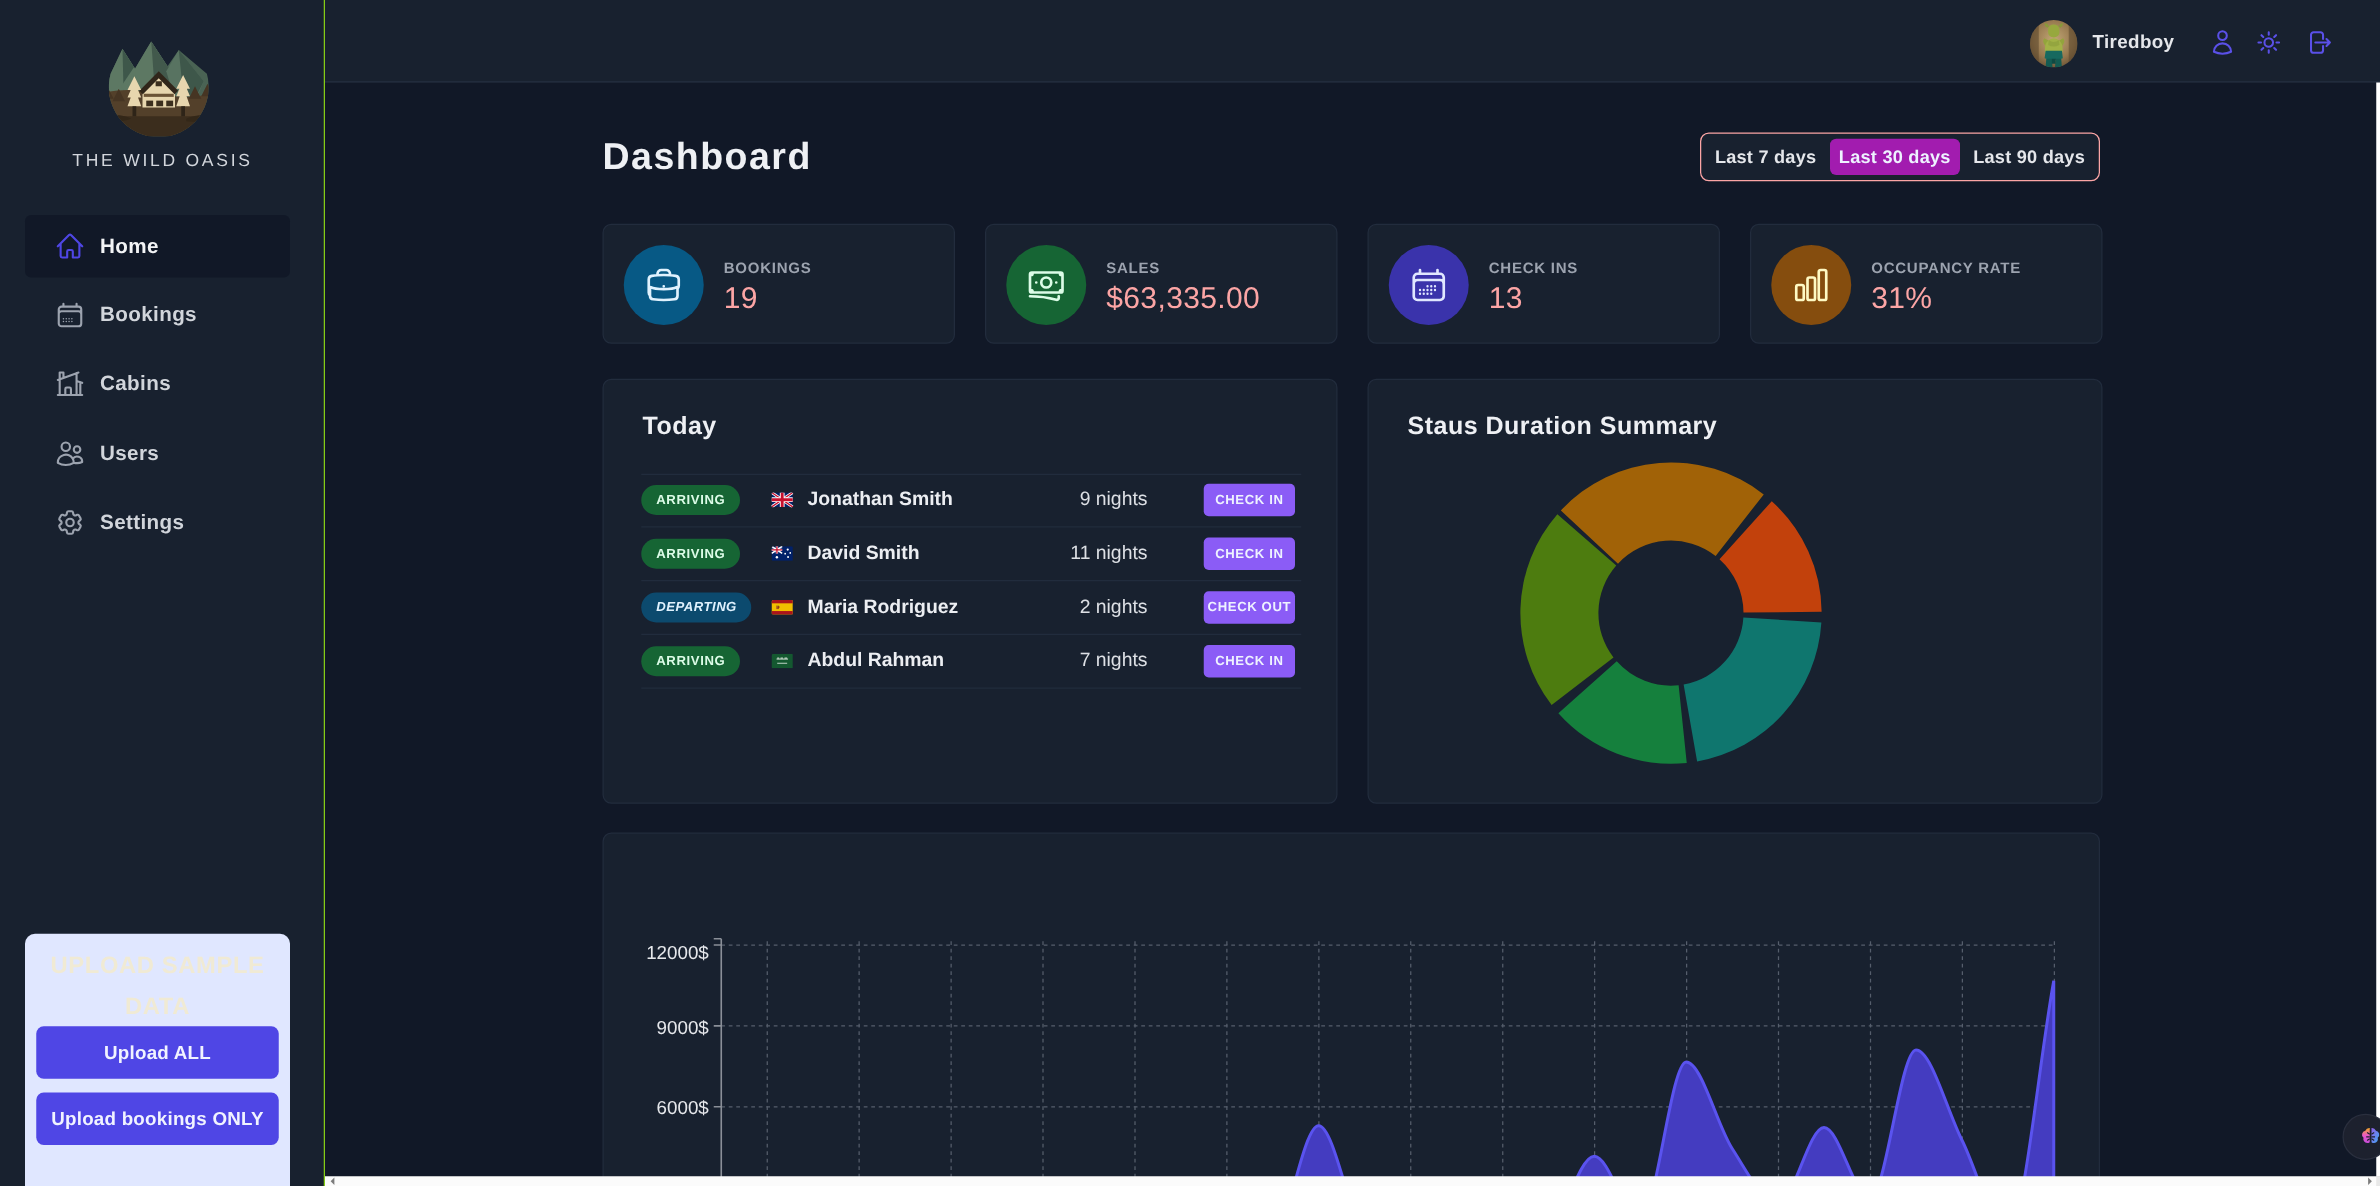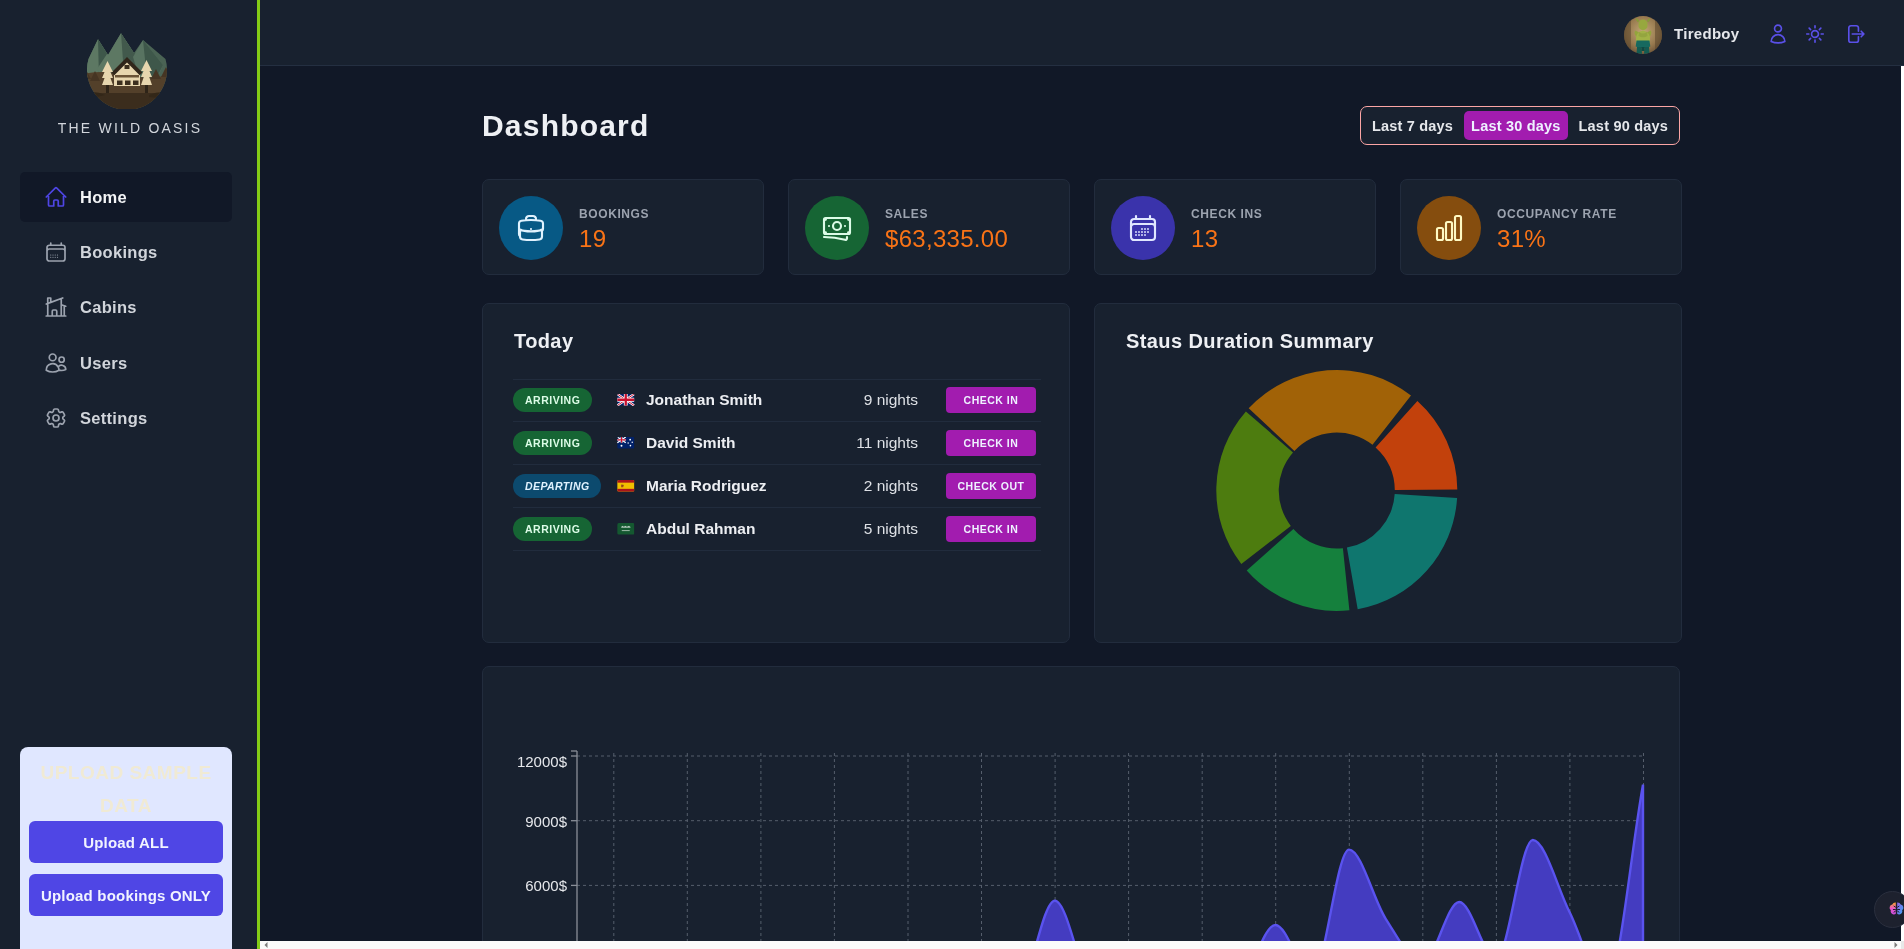--- a/index.html
+++ b/index.html
@@ -1,34 +1,34 @@
 <!DOCTYPE html>
 <html><head>
 <meta charset="utf-8">
 <style>
 *{margin:0;padding:0;box-sizing:border-box;}
 html,body{width:1904px;height:949px;overflow:hidden;background:#111827;font-family:"Liberation Sans",sans-serif;}
 .abs{position:absolute;}
-#aside{position:absolute;left:0;top:0;width:260px;height:949px;background:#18212f;border-right:3px solid #84cc16;z-index:5;padding-left:28px;}
+#aside{position:absolute;left:0;top:0;width:260px;height:949px;background:#18212f;border-right:1px solid #84cc16;z-index:5;padding-left:28px;}
 #header{position:absolute;left:260px;top:0;width:1644px;height:66px;background:#18212f;border-bottom:1px solid #242f41;z-index:4;}
 #main{position:absolute;left:260px;top:66px;width:1644px;height:883px;background:#111827;}
 .card{position:absolute;background:#18212f;border:1px solid #222c3d;border-radius:7px;}
 h1.dash{position:absolute;left:482px;top:109px;font-size:30px;font-weight:700;color:#eef0f4;letter-spacing:1.2px;}
 #filter{position:absolute;right:224px;top:106px;height:39px;background:#18212f;border:1px solid #fca5a5;border-radius:7px;display:flex;gap:4px;padding:4px;}
 #filter .fb{border:none;background:transparent;color:#e5e7eb;font-family:inherit;font-size:14.5px;font-weight:600;padding:5px 7px;border-radius:5px;letter-spacing:.2px;white-space:nowrap;}
 #filter .fb.on{background:#a21caf;color:#eef2ff;}
 .stat{width:282px;height:96px;top:179px;padding:16px;display:grid;grid-template-columns:64px 1fr;grid-template-rows:1fr 1fr;column-gap:16px;align-items:center;}
 .stat .ic{grid-row:1/3;width:64px;height:64px;border-radius:50%;display:flex;align-items:center;justify-content:center;}
 .stat .lb{align-self:end;font-size:12px;font-weight:700;color:#9ca3af;letter-spacing:.6px;margin-bottom:7px;}
-.stat .vl{align-self:start;font-size:24px;font-weight:500;color:#f97316;letter-spacing:.3px;margin-top:-3px;}
+.stat .vl{align-self:start;font-size:24px;font-weight:500;color:#fca5a5;letter-spacing:.3px;margin-top:-3px;}
 .ctitle{font-size:20px;font-weight:700;color:#eef0f4;letter-spacing:.4px;}
 .tag{display:inline-flex;align-items:center;justify-content:center;height:21px;border-radius:100px;font-size:10.5px;font-weight:700;letter-spacing:.5px;padding:12px 12px;justify-self:start;}
 .tag.green{background:#166534;color:#dcfce7;}
 .tag.blue{background:#0c4a6e;color:#e0f2fe;font-style:italic;}
-.btn{display:inline-flex;align-items:center;justify-content:center;background:#a21caf;color:#eef2ff;font-size:10.5px;font-weight:700;letter-spacing:.5px;border-radius:4px;height:26px;width:90px;justify-self:end;}
+.btn{display:inline-flex;align-items:center;justify-content:center;background:#8b5cf6;color:#eef2ff;font-size:10.5px;font-weight:700;letter-spacing:.5px;border-radius:4px;height:26px;width:73px;justify-self:end;}
 .trow{position:absolute;left:30px;width:528px;height:43px;border-bottom:1px solid #212c3d;display:grid;grid-template-columns:108px 25px 172px 100px 118px;align-items:center;}
 .trow .nm{font-size:15.5px;font-weight:600;color:#eceef2;}
 .trow .ni{font-size:15.5px;font-weight:400;color:#dde0e5;text-align:right;}
 .flag{width:17.5px;height:11.5px;border-radius:2px;display:block;margin-left:-4px;}
 #upload{position:absolute;left:20px;top:747px;width:212px;height:228px;background:#e0e7ff;border-radius:8px;text-align:center;}
 #upload h3{font-size:19px;font-weight:700;color:#f0ead4;letter-spacing:.5px;line-height:1.75;padding-top:9px;}
 #upload .ub{display:block;margin:0 auto;width:194px;height:42px;background:#4f46e5;border:none;border-radius:6px;color:#f1f3ff;font-family:inherit;font-size:15px;font-weight:600;letter-spacing:.2px;}
 .nav{position:absolute;left:20px;width:212px;height:50px;border-radius:5px;display:flex;align-items:center;padding-left:24px;gap:12px;color:#d1d5db;font-size:16.5px;font-weight:600;letter-spacing:.3px;}
 .nav.on{background:#111827;color:#f3f4f6;}
 .nav svg{width:24px;height:24px;flex:0 0 24px;}
@@ -240,21 +240,21 @@
     <span class="btn">CHECK OUT</span>
   </div>
   <div class="trow" style="top:204px;">
     <span class="tag green">ARRIVING</span>
     <svg class="flag" viewBox="0 0 19 13">
         <rect width="19" height="13" fill="#145830"></rect>
         <path d="M4.4 4.8 h10.4 M5 3.9 h1.8 M8 3.9 h2.2 M11.6 3.9 h2.4" stroke="#f2f7f3" stroke-width=".8"></path>
         <path d="M5 8.6 h9" stroke="#f2f7f3" stroke-width=".7"></path>
       </svg>
     <span class="nm">Abdul Rahman</span>
-    <span class="ni">5 nights</span>
+    <span class="ni">7 nights</span>
     <span class="btn">CHECK IN</span>
   </div>
 </div>
 
 <div class="card" id="duration" style="left:1094px;top:303px;width:588px;height:340px;">
   <div class="abs ctitle" style="left:31px;top:26px;">Staus Duration Summary</div>
   <svg width="588" height="339" viewBox="0 0 588 339" style="position:absolute;left:0;top:0;">
     <path d="M153.7 104.3A120.5 120.5 0 0 1 316.0 91.5L277.5 140.8A58.0 58.0 0 0 0 199.4 146.9Z" fill="#a16207"></path>
     <path d="M322.4 97.0A120.5 120.5 0 0 1 362.3 185.4L299.8 186.0A58.0 58.0 0 0 0 280.6 143.4Z" fill="#c2410c"></path>
     <path d="M362.1 193.9A120.5 120.5 0 0 1 262.7 305.2L251.9 243.6A58.0 58.0 0 0 0 299.7 190.0Z" fill="#0f766e"></path>

